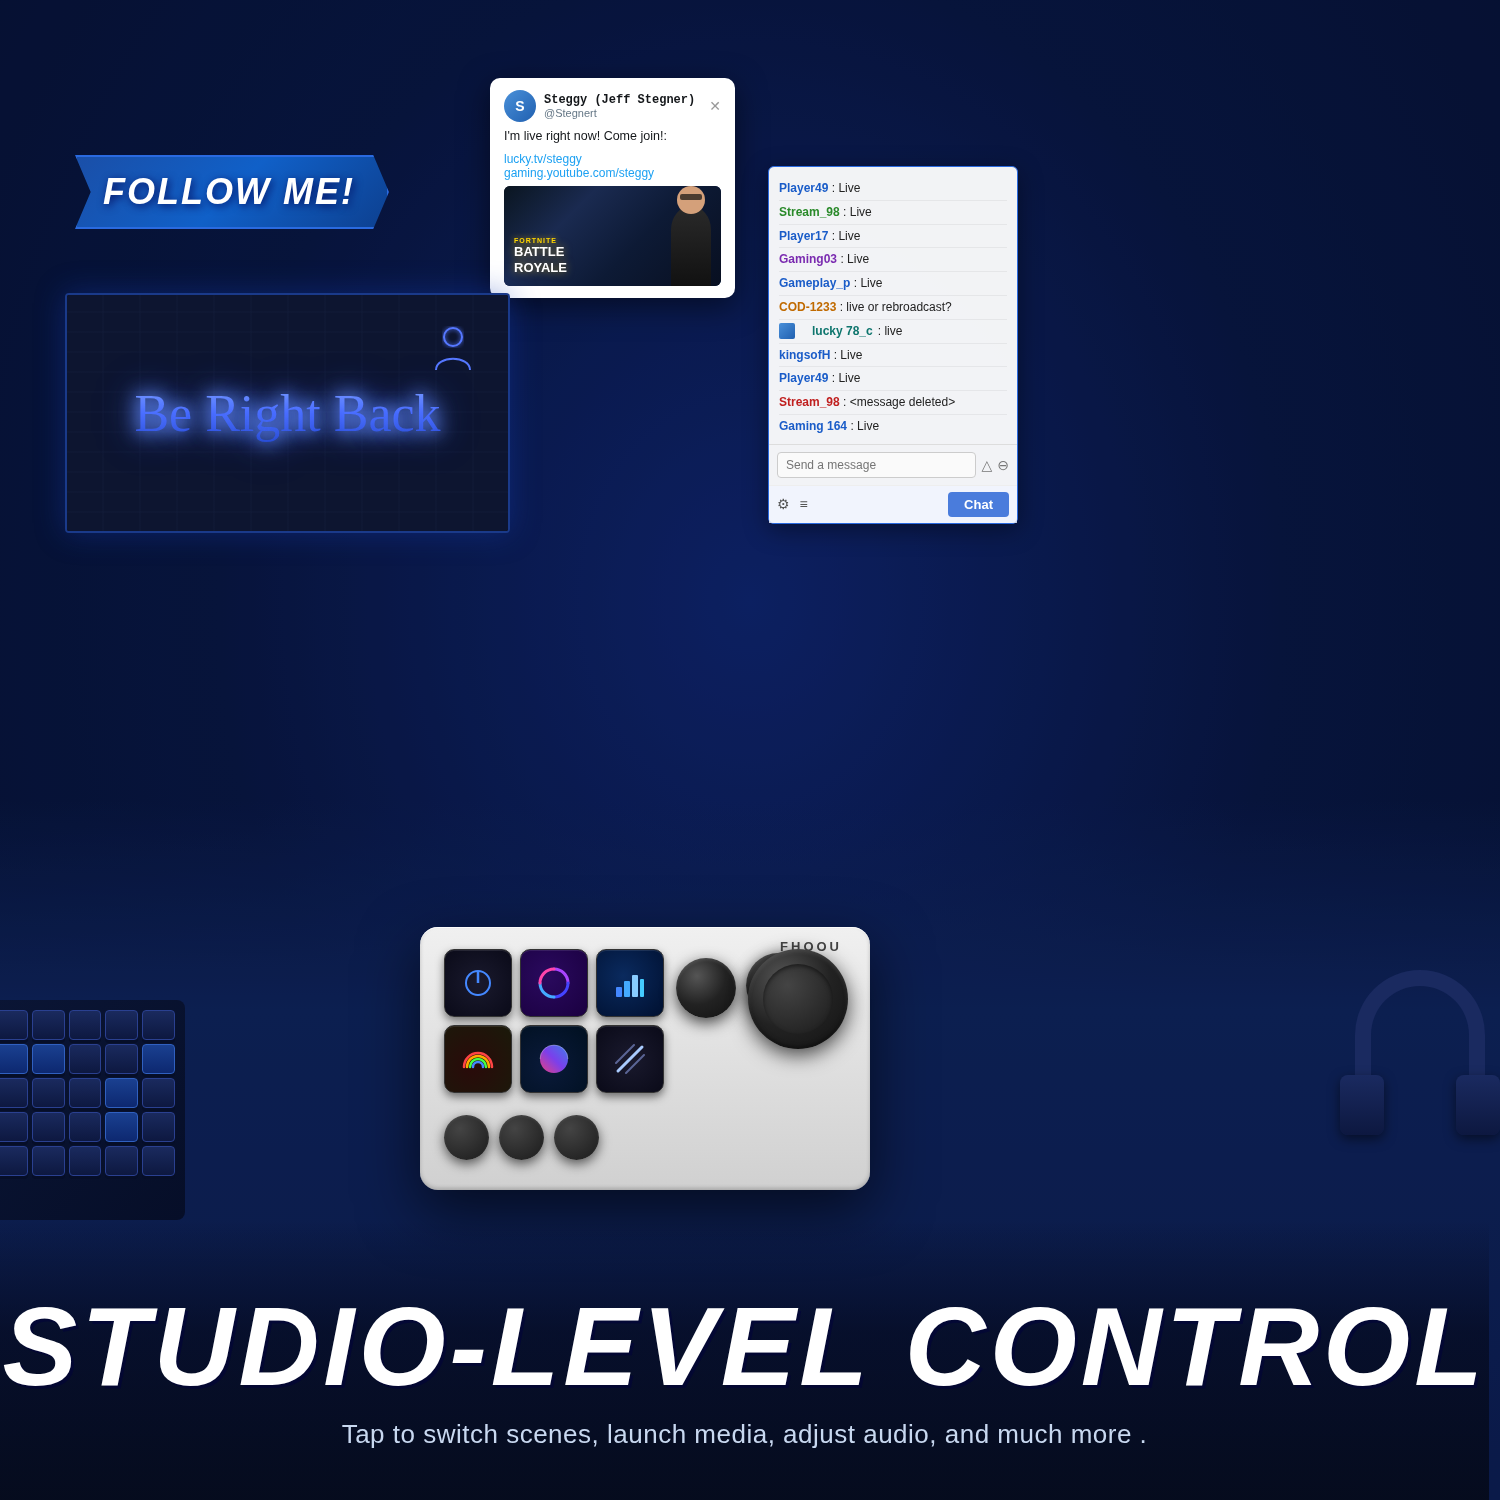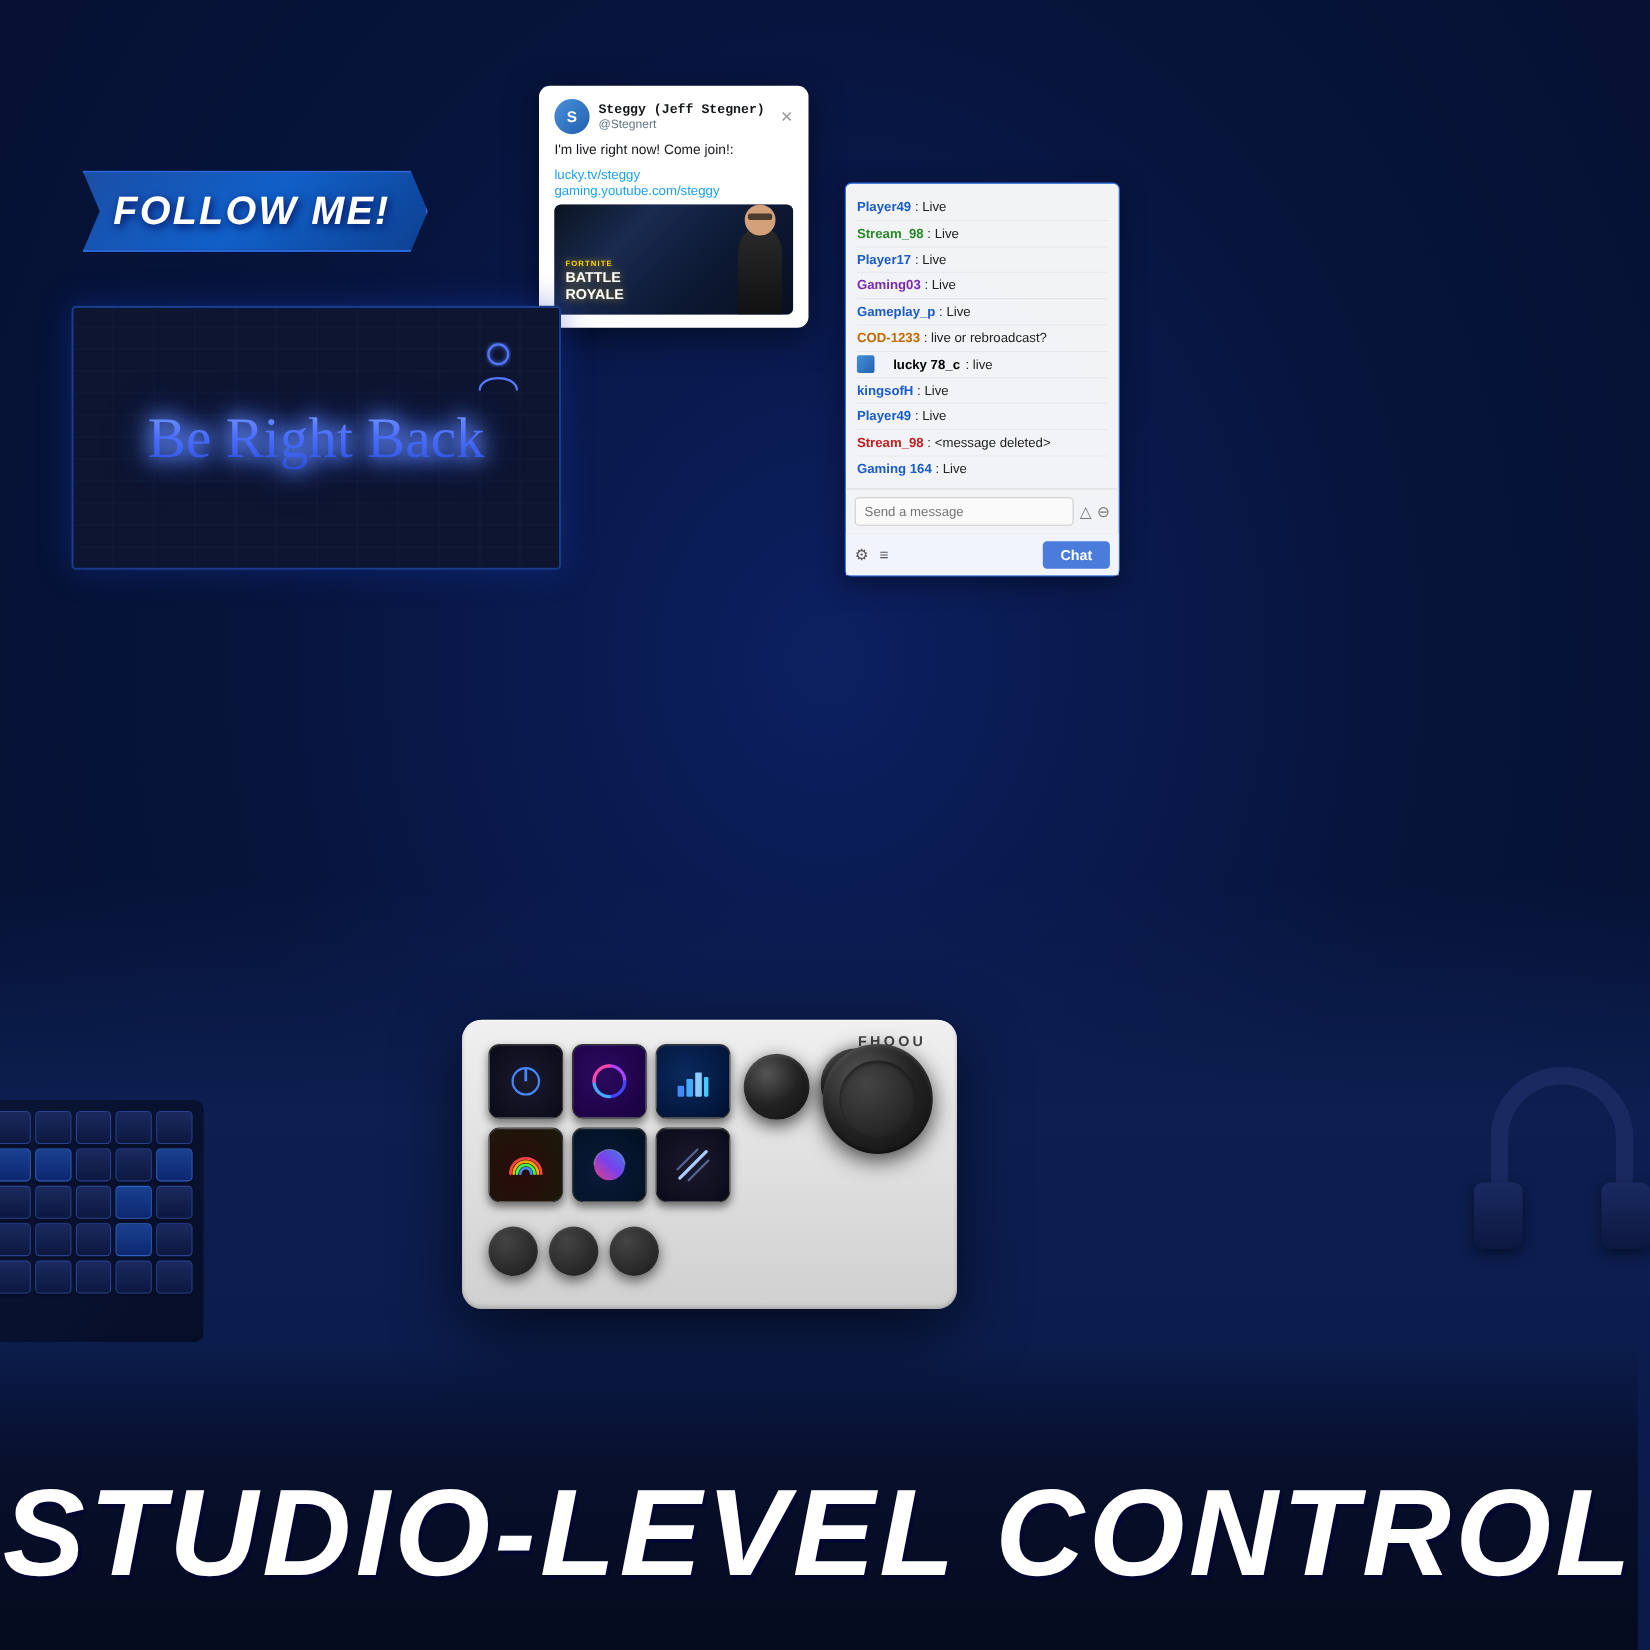--- a/index.html
+++ b/index.html
@@ -186,21 +186,21 @@
 
     .chat-user {
       font-weight: bold;
       color: #1a5cc8;
     }
 
     .chat-user.green { color: #2a8a2a; }
     .chat-user.purple { color: #7a2ab0; }
     .chat-user.orange { color: #c06a00; }
     .chat-user.red { color: #c02020; }
-    .chat-user.teal { color: #000000; padding-left: 12px; }
+    .chat-user.teal { color: #0f766e; padding-left: 12px; }
 
     .chat-msg-with-avatar {
       display: flex;
       align-items: center;
       gap: 5px;
     }
 
     .chat-mini-avatar {
       width: 16px;
       height: 16px;
@@ -611,21 +611,21 @@
     </div>
     <div class="chat-footer">
       <div class="chat-footer-icons">
         <span>⚙</span>
         <span>≡</span>
       </div>
       <button class="chat-btn">Chat</button>
     </div>
   </div>
 
-  <div class="brb-screen" style="position:absolute;top:278px;left:65px;width:445px;height:240px;">
+  <div class="brb-screen" style="position:absolute;top:293px;left:65px;width:445px;height:240px;">
     <div class="brb-brick-bg"></div>
 
     <svg class="brb-icon" viewBox="0 0 50 55" fill="none" xmlns="http://www.w3.org/2000/svg">
       <circle cx="25" cy="12" r="9" stroke="#5577ff" stroke-width="2" fill="none" filter="url(#glow)"></circle>
       <path d="M8 45 C8 30 42 30 42 45" stroke="#5577ff" stroke-width="2" fill="none"></path>
       <defs>
         <filter id="glow">
           <feGaussianBlur stdDeviation="2" result="blur"></feGaussianBlur>
           <feMerge>
               <feMergeNode in="blur"></feMergeNode>
@@ -757,15 +757,16 @@
   <div style="position:absolute;right:-40px;bottom:220px;width:240px;height:320px;z-index:2;">
     <div style="position:relative;width:180px;height:260px;margin:0 auto;">
       <div style="position:absolute;top:10px;left:50%;transform:translateX(-50%);width:130px;height:130px;border:16px solid #1a2a60;border-radius:65px 65px 0 0;border-bottom:none;"></div>
       <div style="position:absolute;top:115px;left:10px;width:44px;height:60px;background:linear-gradient(180deg,#1a2a60,#0d1840);border-radius:8px;box-shadow:0 4px 12px rgba(0,0,0,0.5);"></div>
       <div style="position:absolute;top:115px;right:10px;width:44px;height:60px;background:linear-gradient(180deg,#1a2a60,#0d1840);border-radius:8px;box-shadow:0 4px 12px rgba(0,0,0,0.5);"></div>
     </div>
   </div>
 
   <div class="bottom-section">
     <h1 class="main-title">STUDIO-LEVEL CONTROL</h1>
+    <p class="sub-title">Tap to switch scenes, launch media, adjust audio, and much more .</p>
   </div>
 
 </div>
 
 </body></html>

